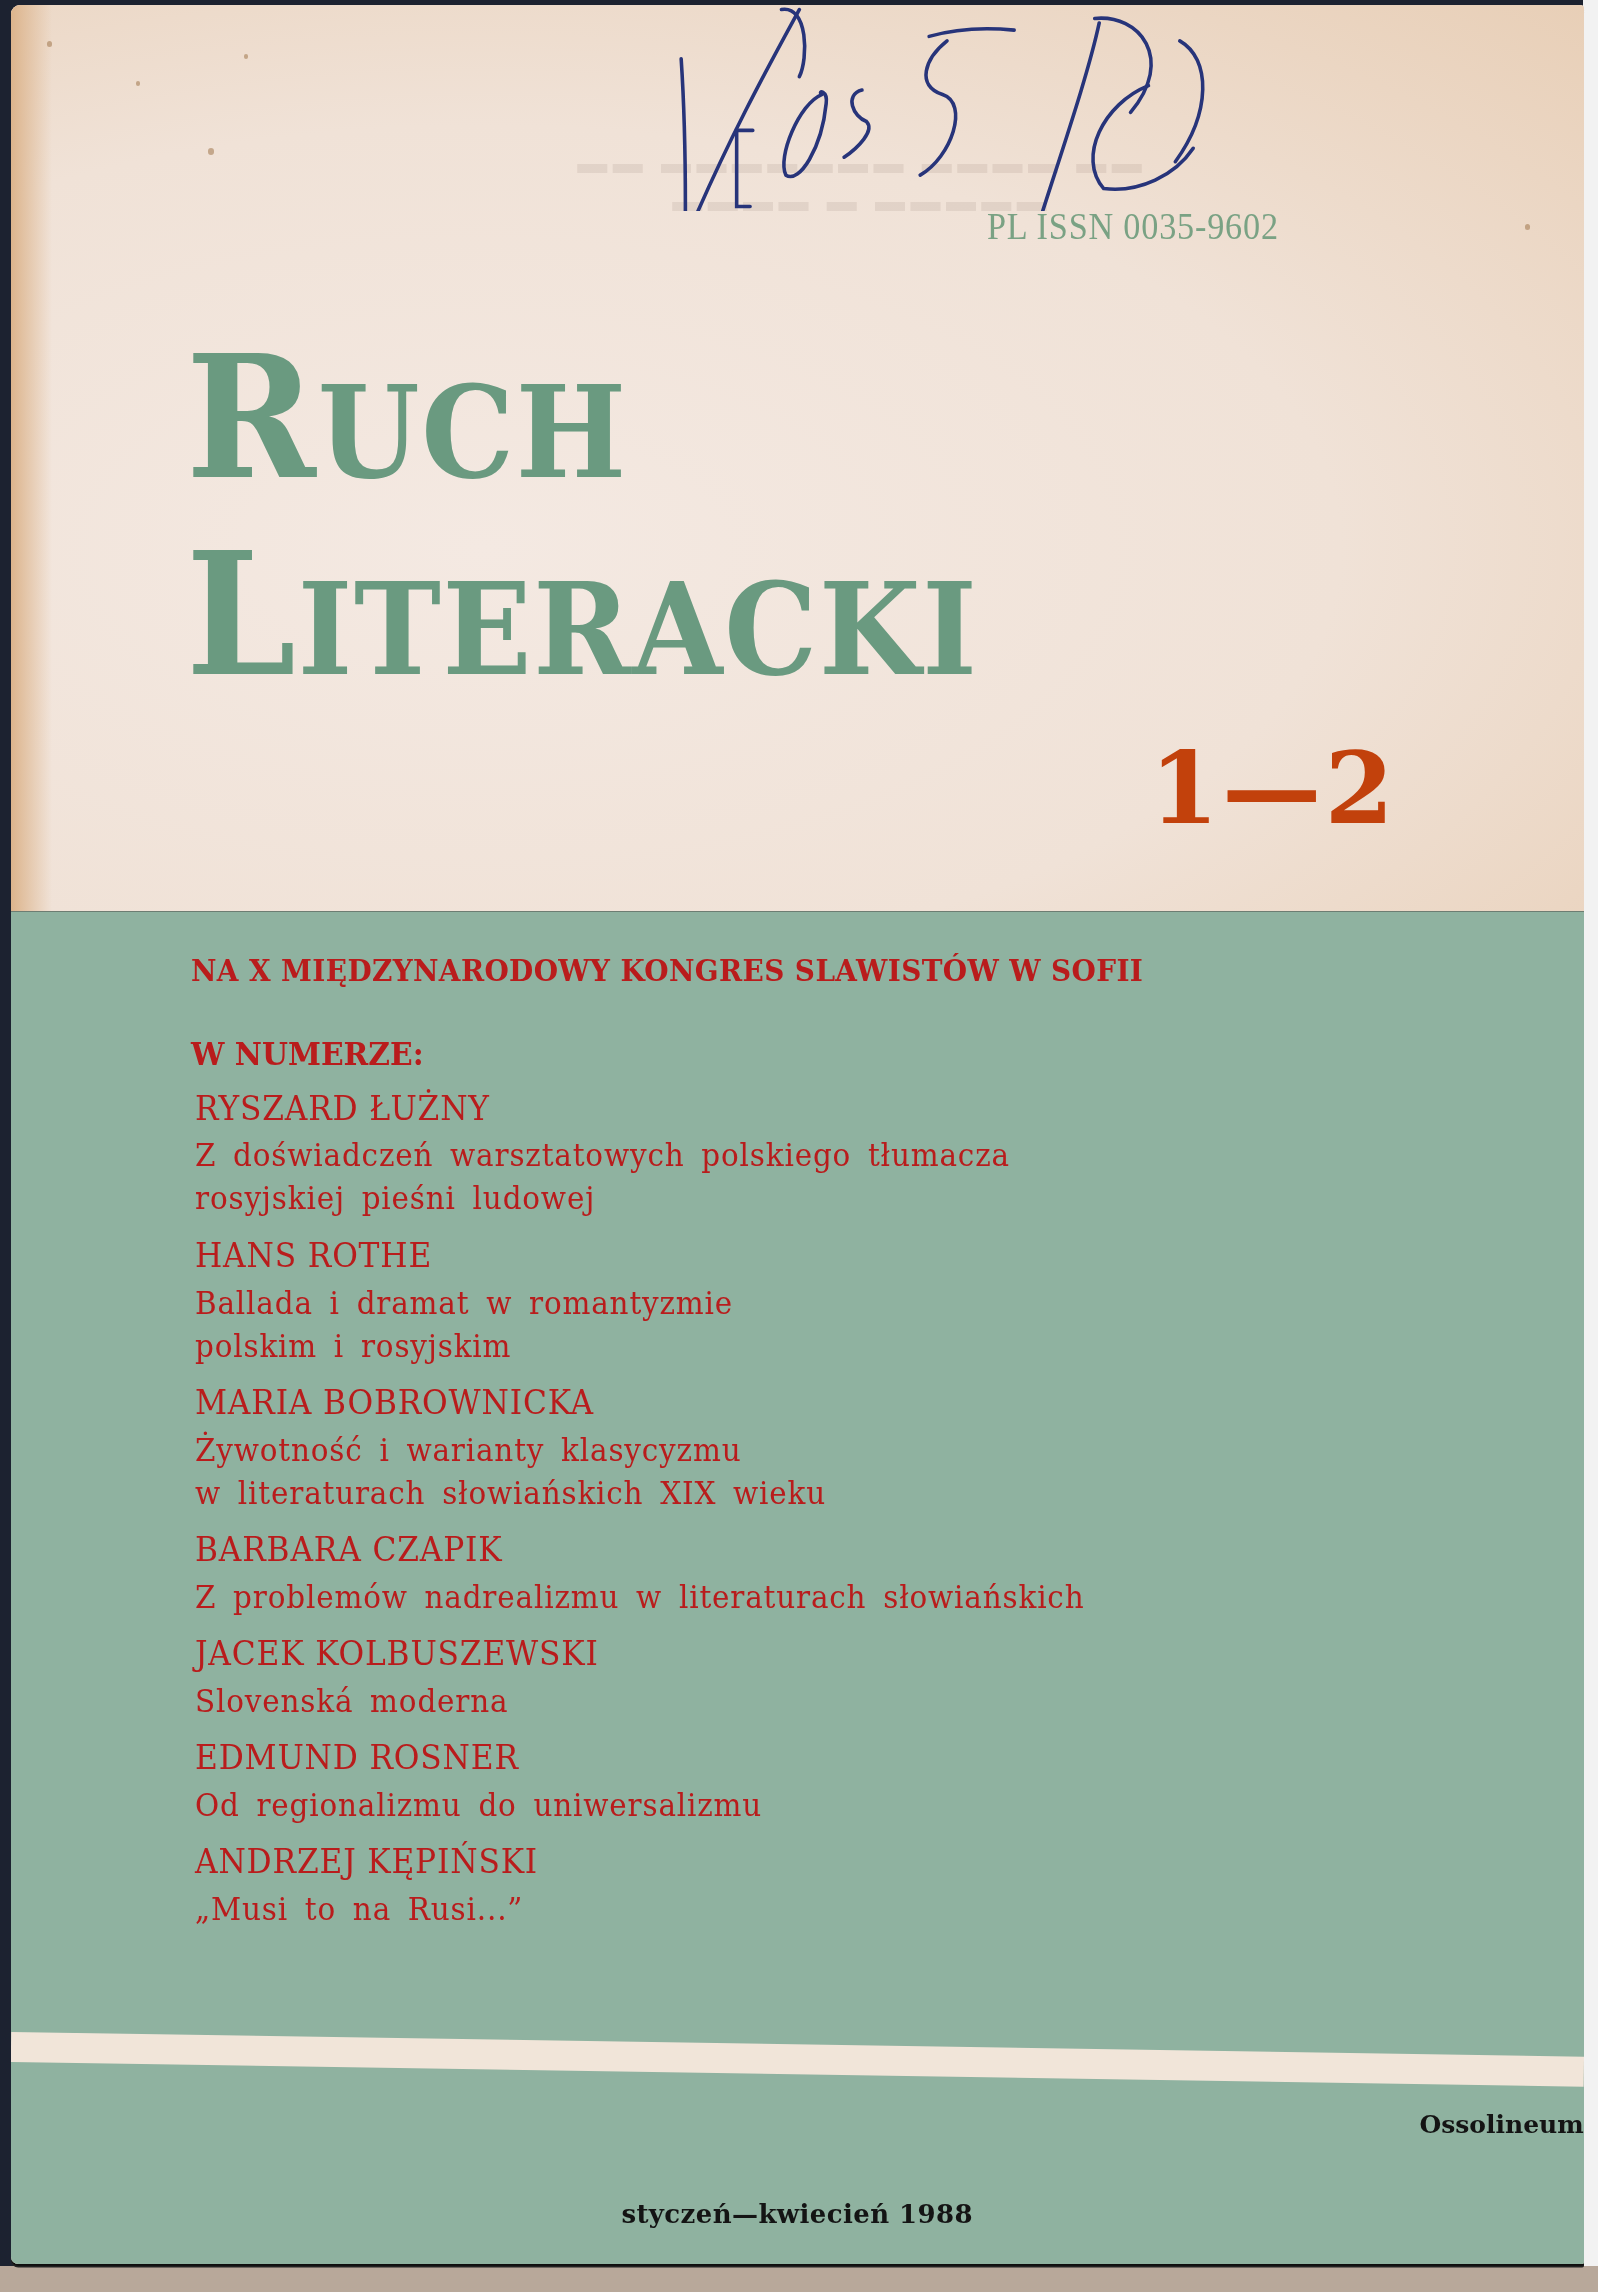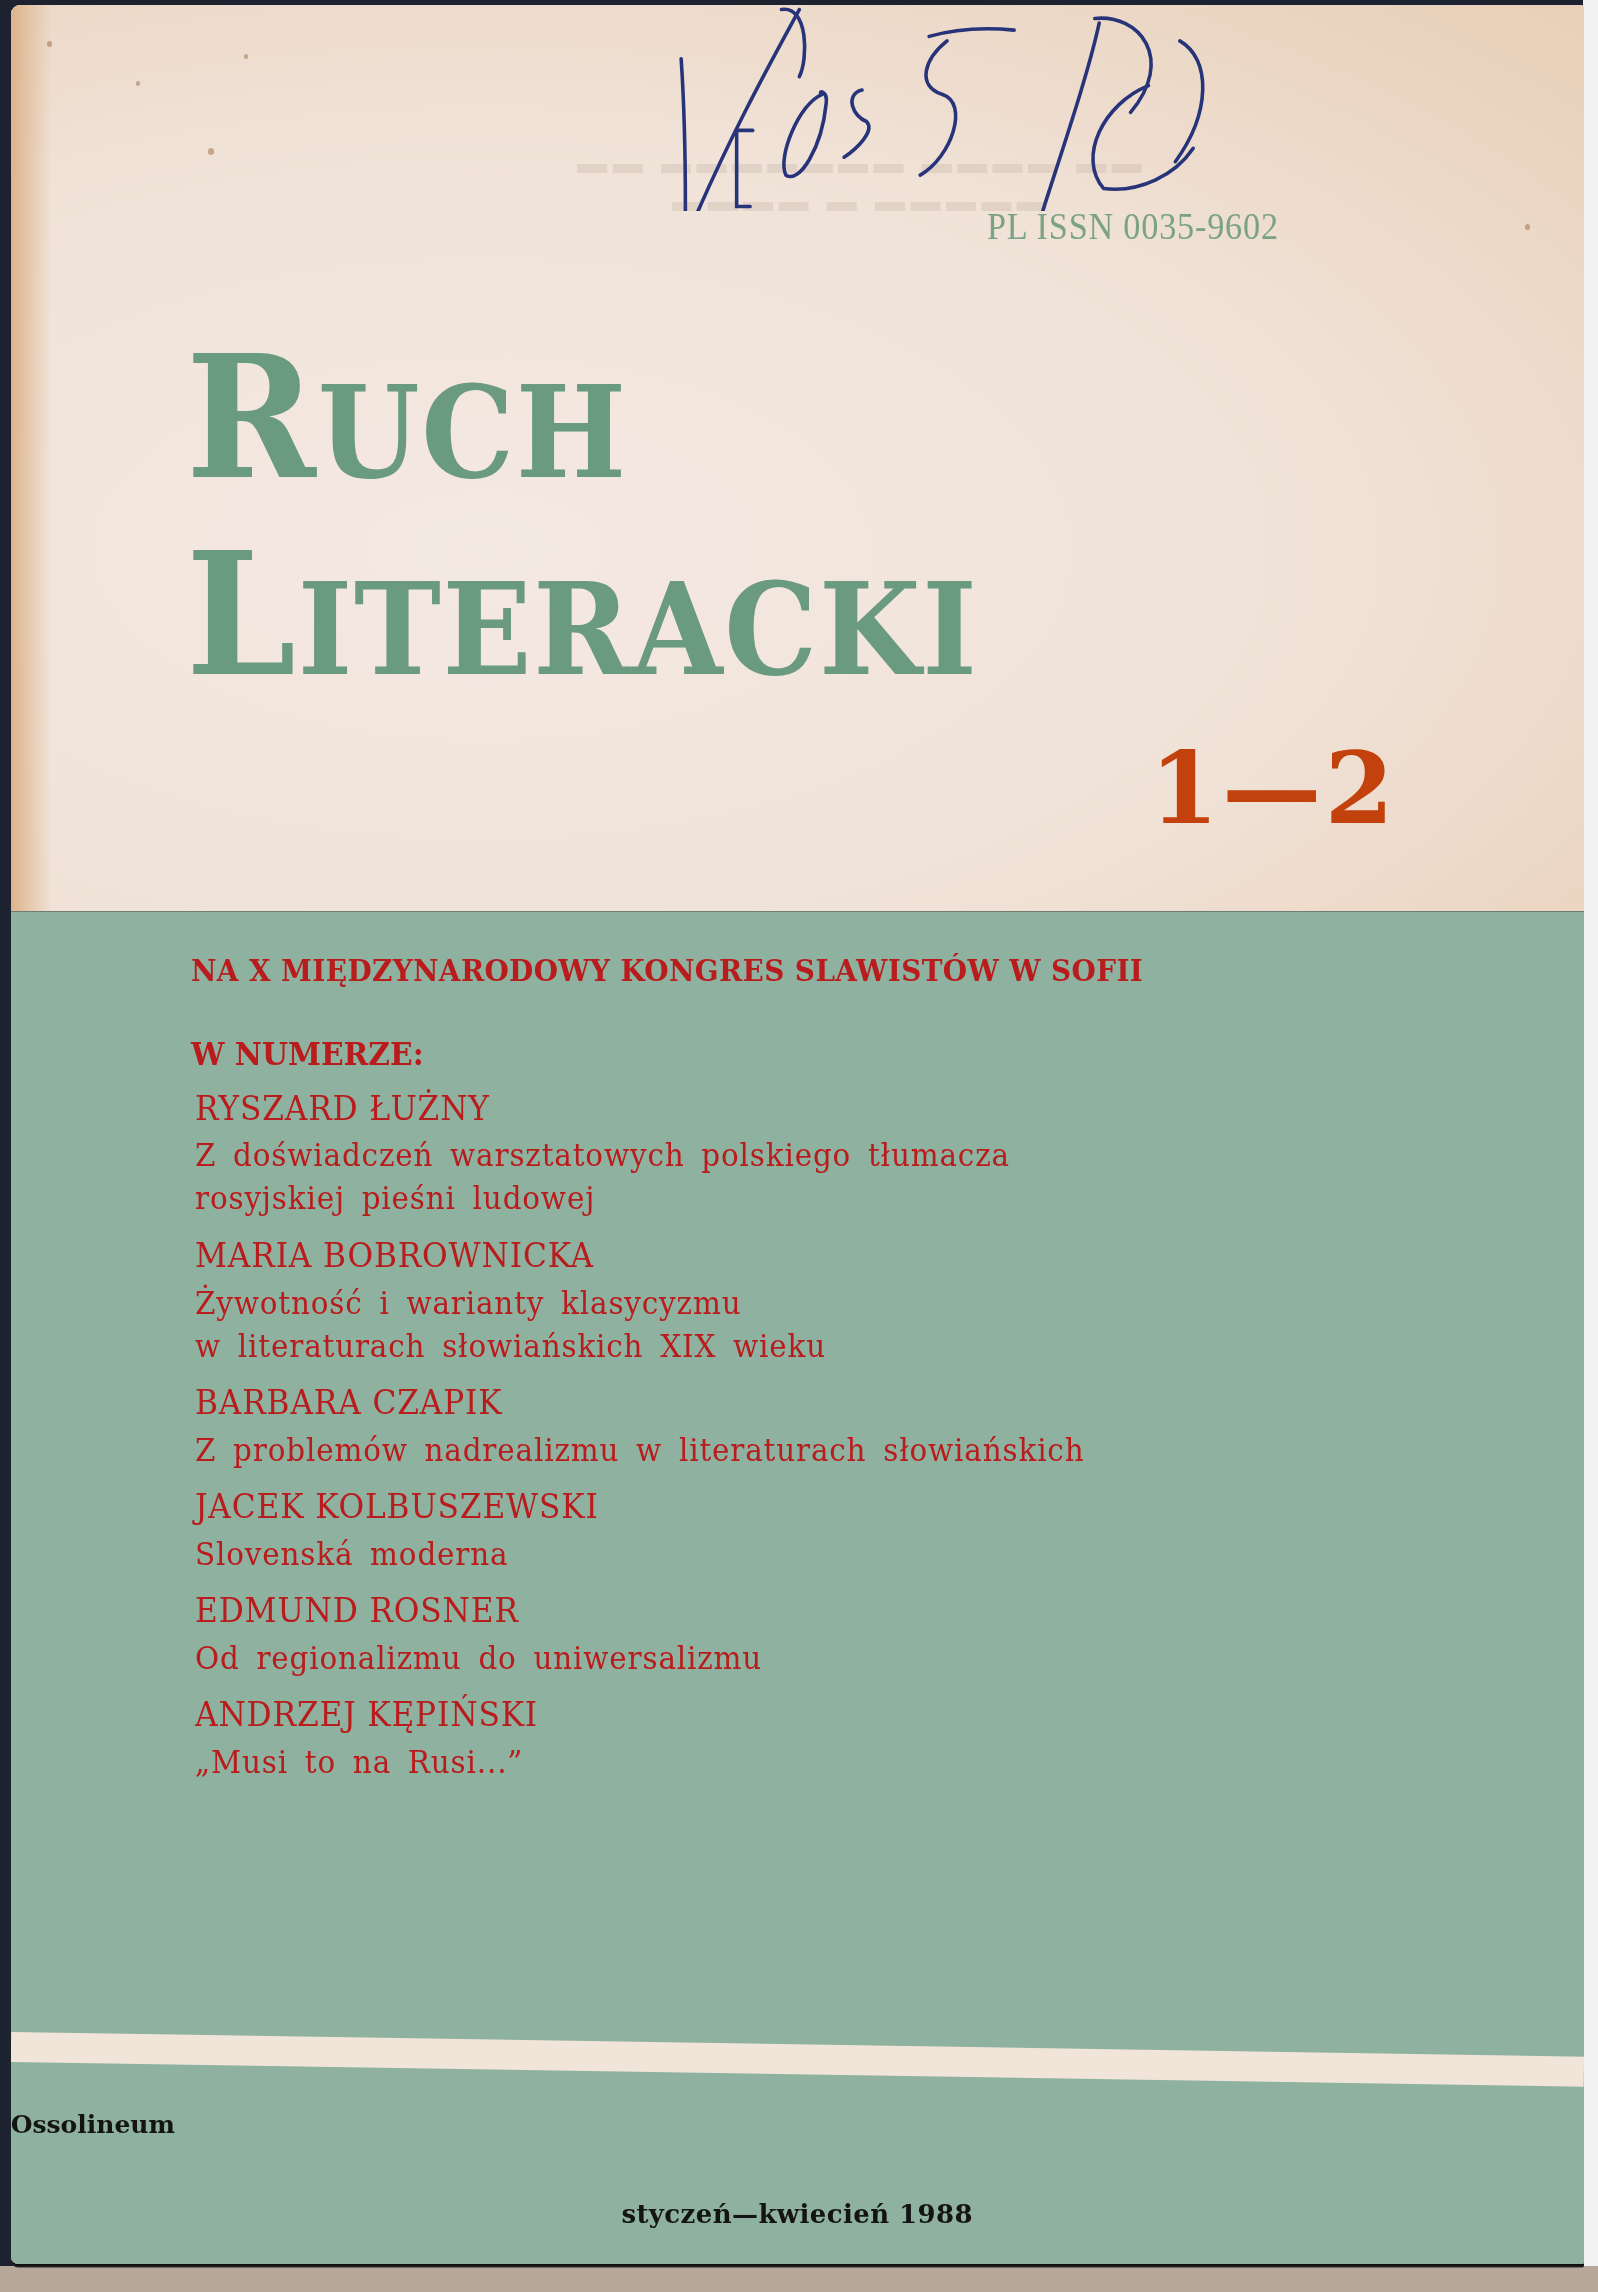--- a/index.html
+++ b/index.html
@@ -88,21 +88,21 @@
     line-height:45px; transform:scaleX(0.92); transform-origin:left;
     white-space:nowrap;
   }
   .entry-title {
     font-family:"DejaVu Serif", serif; font-size:32px; letter-spacing:0.9px;
     line-height:43px; margin-top:3.6px; word-spacing:7.2px;
     transform:scaleX(0.92); transform-origin:left; white-space:nowrap;
   }
   .entry-title div { white-space:nowrap; }
   .publisher {
-    position:absolute; left:0; top:2105px; width:100%; text-align:left;
+    position:absolute; left:0; top:2105px; width:100%; text-align:right;
     font-family:"DejaVu Serif", serif; font-weight:bold; font-size:25px; color:#141414;
   }
   .date {
     position:absolute; left:0; top:2169px; width:100%; text-align:center;
     font-family:"DejaVu Serif", serif; font-weight:bold; font-size:26px; color:#141414;
     letter-spacing:0.4px;
     margin-top:25px;
   }
   .speck { position:absolute; border-radius:50%; background:#a0764d; opacity:.55; }
 </style>
@@ -161,20 +161,27 @@
     <div class="in-issue">W NUMERZE:</div>
 
     <div class="entry">
       <div class="entry-author">RYSZARD ŁUŻNY</div>
       <div class="entry-title">
         <div>Z doświadczeń warsztatowych polskiego tłumacza</div>
         <div>rosyjskiej pieśni ludowej</div>
       </div>
     </div>
     <div class="entry">
+      <div class="entry-author">HANS ROTHE</div>
+      <div class="entry-title">
+        <div>Ballada i dramat w romantyzmie</div>
+        <div>polskim i rosyjskim</div>
+      </div>
+    </div>
+    <div class="entry">
       <div class="entry-author">MARIA BOBROWNICKA</div>
       <div class="entry-title">
         <div>Żywotność i warianty klasycyzmu</div>
         <div>w literaturach słowiańskich XIX wieku</div>
       </div>
     </div>
     <div class="entry">
       <div class="entry-author">BARBARA CZAPIK</div>
       <div class="entry-title">
         <div>Z problemów nadrealizmu w literaturach słowiańskich</div>

